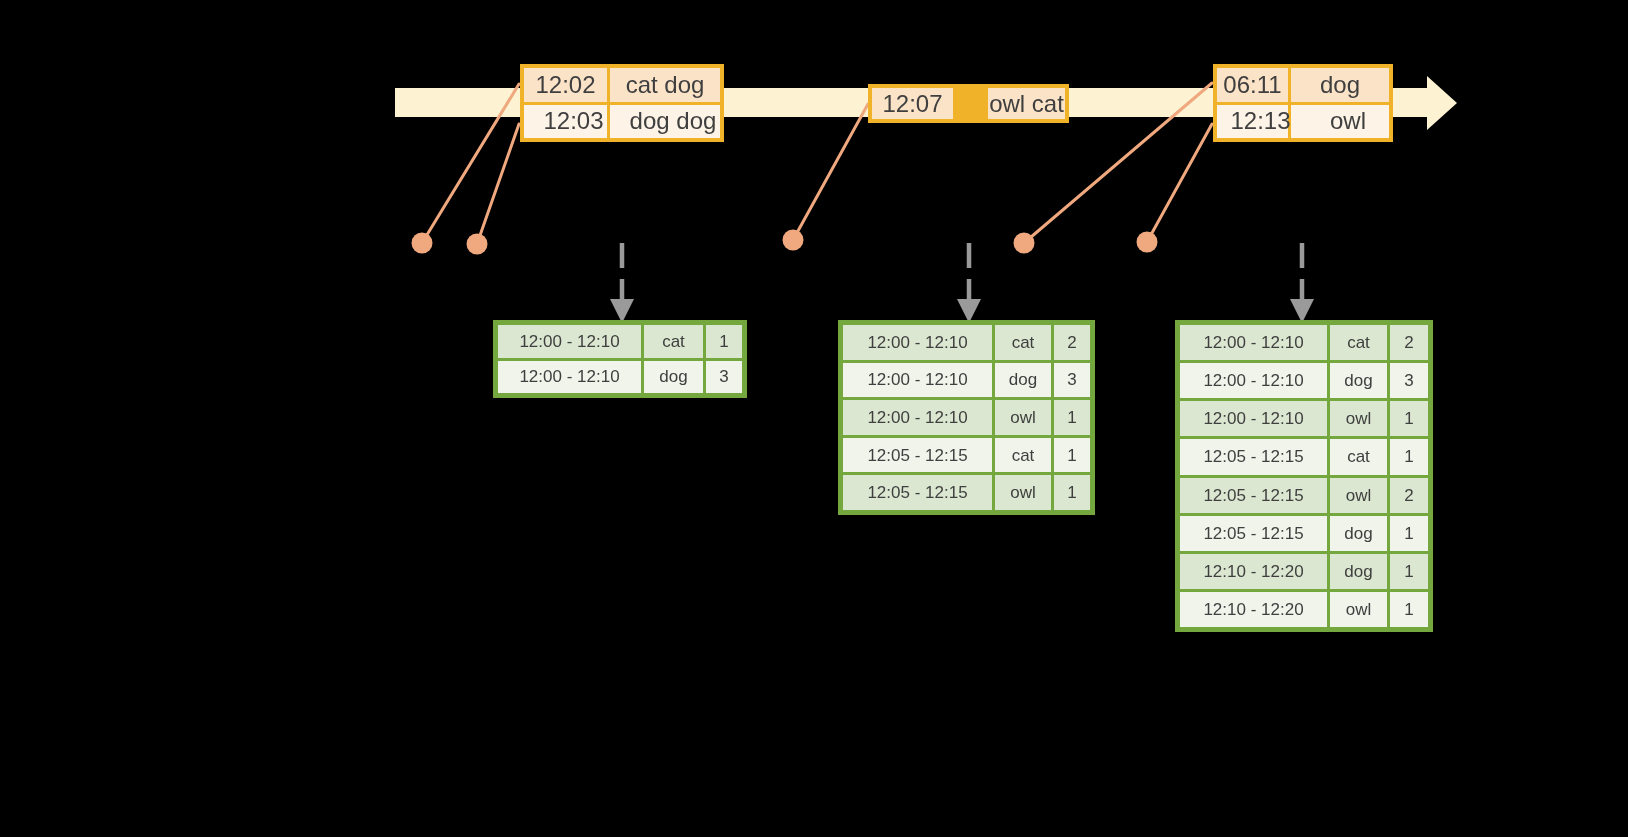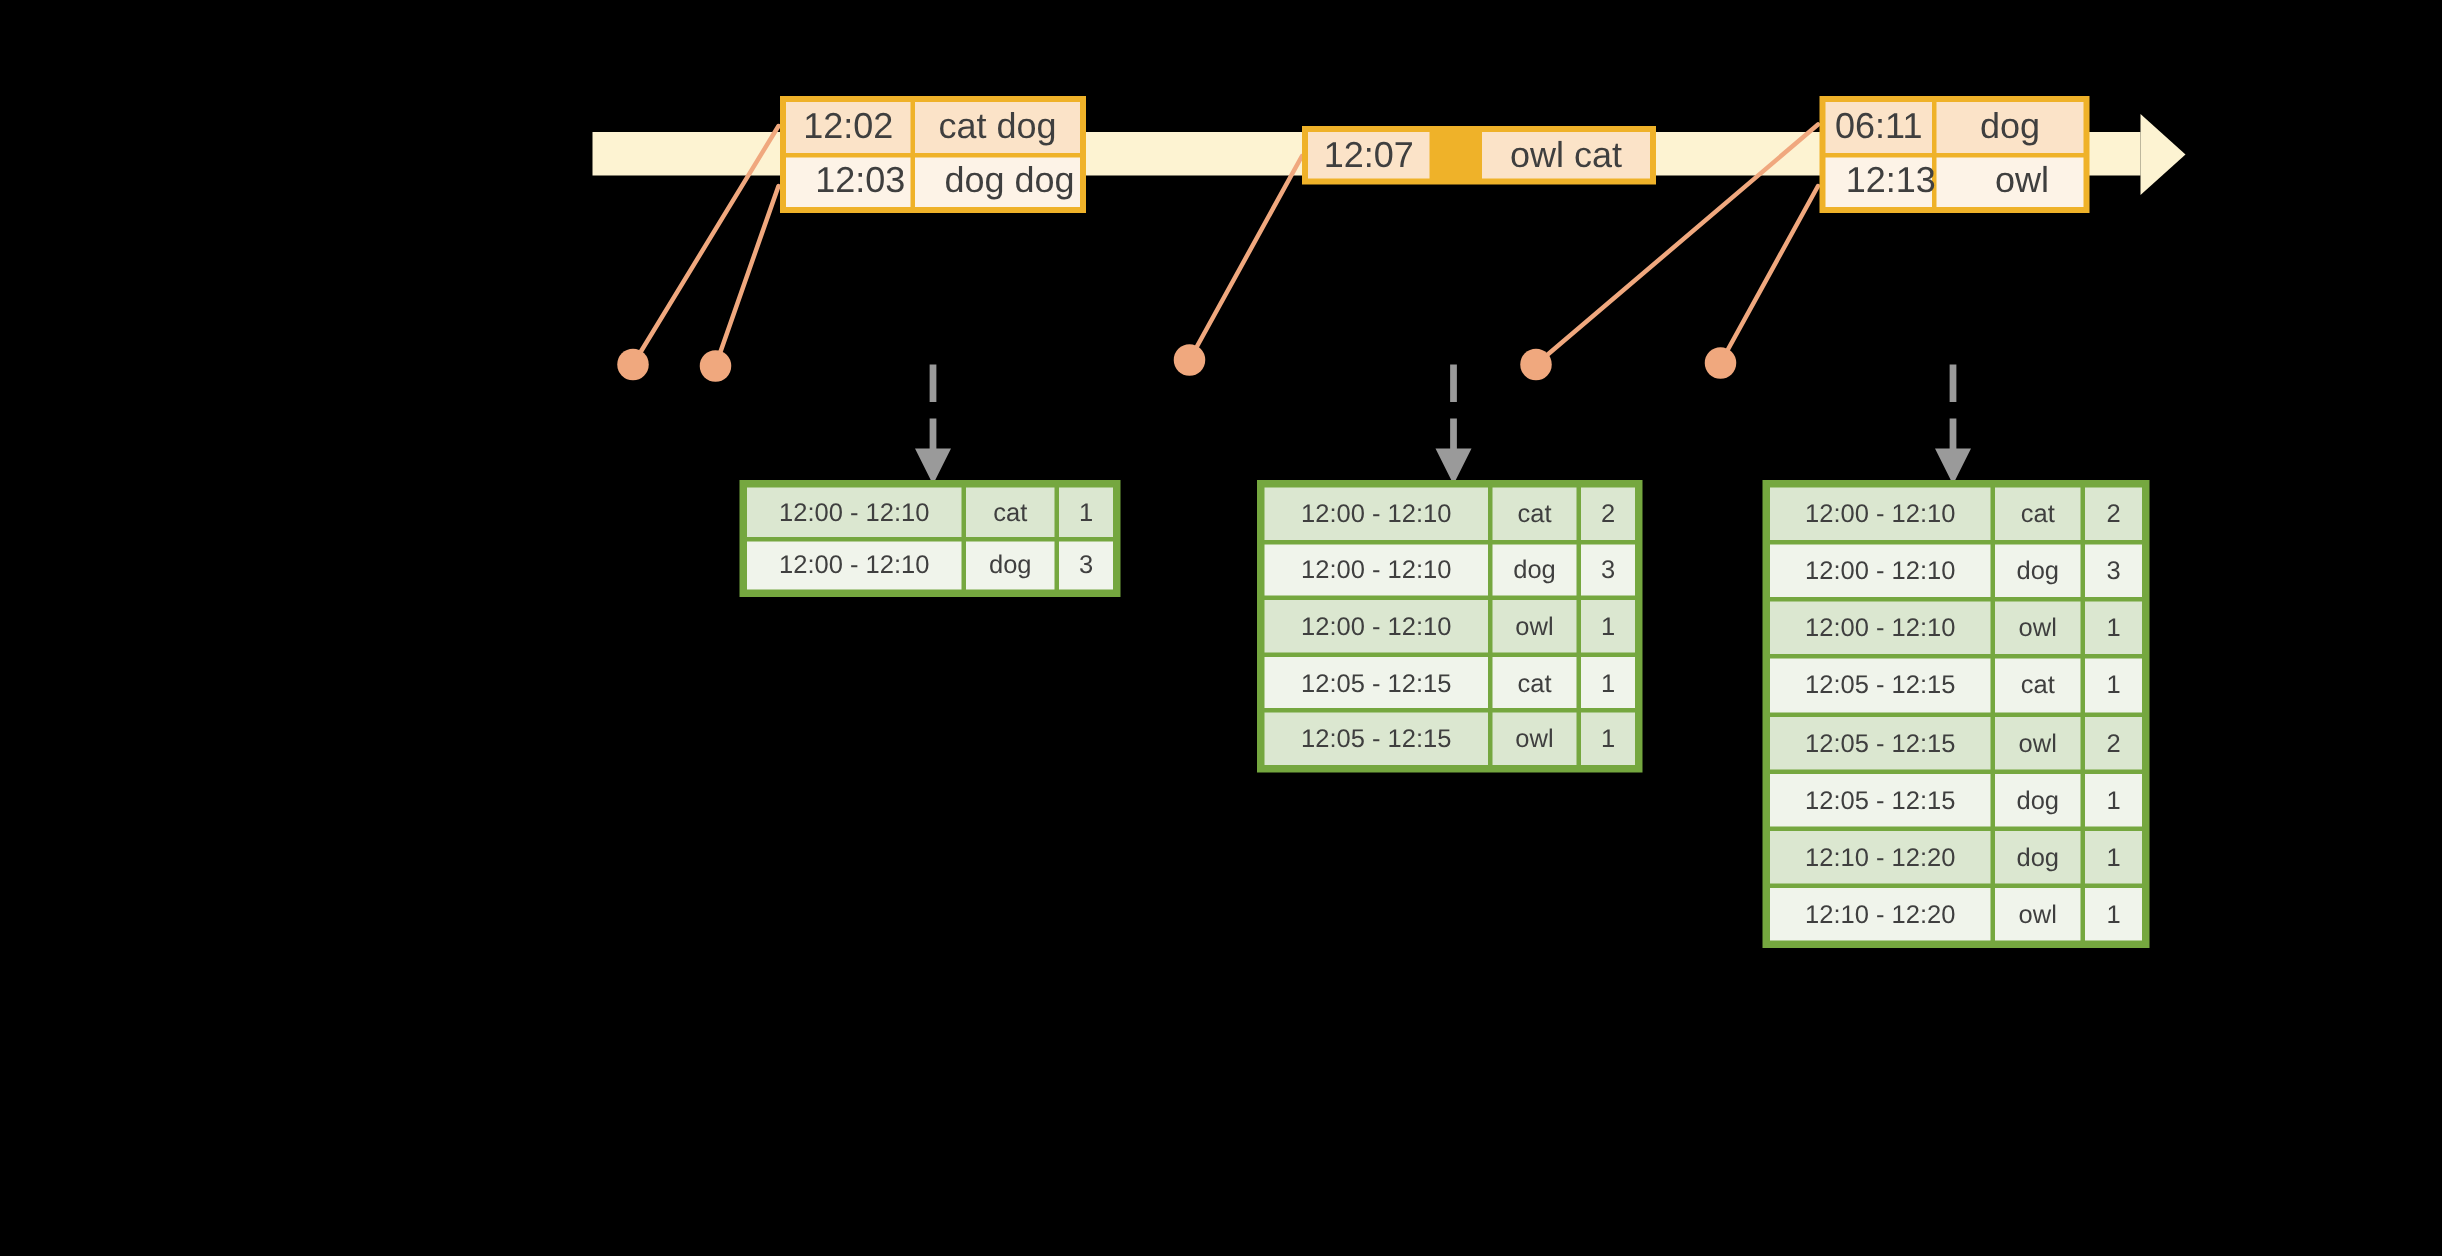--- a/index.html
+++ b/index.html
@@ -24,21 +24,21 @@
   .dtable { position:absolute; display:grid; color:var(--text); }
   .etable { background:var(--event-border); padding:4px; gap:3px; grid-auto-rows:1fr; font-size:24px; }
   .gtable { background:var(--result-border); padding:5px; gap:3px; grid-auto-rows:1fr; font-size:17px; }
   .cell { display:flex; align-items:center; justify-content:center; line-height:1; }
   .etable .cell.even { background:var(--event-row-a); }
   .etable .cell.odd  { background:var(--event-row-b);padding-left:16px; }
   .gtable .cell.even { background:var(--result-row-a); }
   .gtable .cell.odd  { background:var(--result-row-b); }
 
   .e1 { left:520px; top:64px;  width:204px; height:78px; grid-template-columns:83px 1fr; }
-  .e2 { left:868px; top:84px;  width:236px; height:39px; grid-template-columns:81px 1fr;gap:35px; }
+  .e2 { left:868px; top:84px;  width:201px; height:39px; grid-template-columns:81px 1fr;gap:35px; }
   .e3 { left:1213px; top:64px; width:180px; height:78px; grid-template-columns:71px 1fr; }
   .g1 { left:493px;  top:320px; width:254px; height:78px;  grid-template-columns:143px 59px 1fr; }
   .g2 { left:838px;  top:320px; width:257px; height:195px; grid-template-columns:149px 56px 1fr; }
   .g3 { left:1175px; top:320px; width:258px; height:312px; grid-template-columns:147px 57px 1fr; }
 </style>
 </head>
 <body>
 
 <div class="canvas">
 

